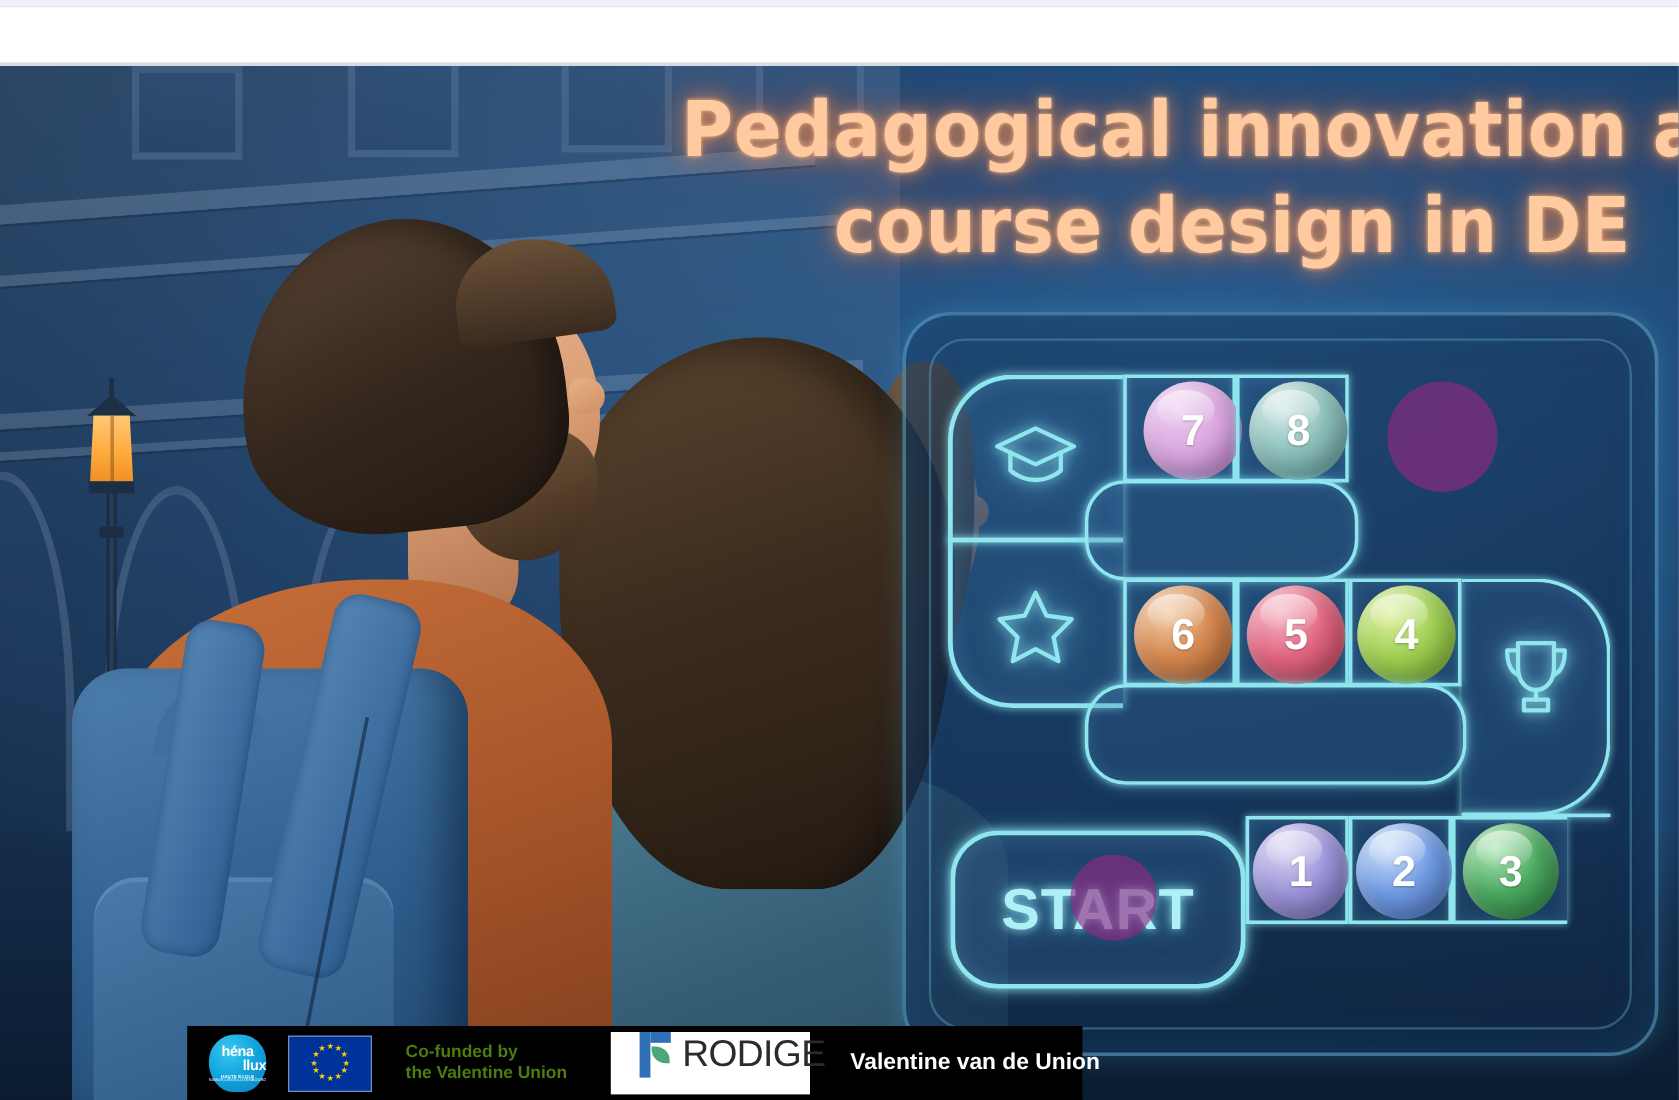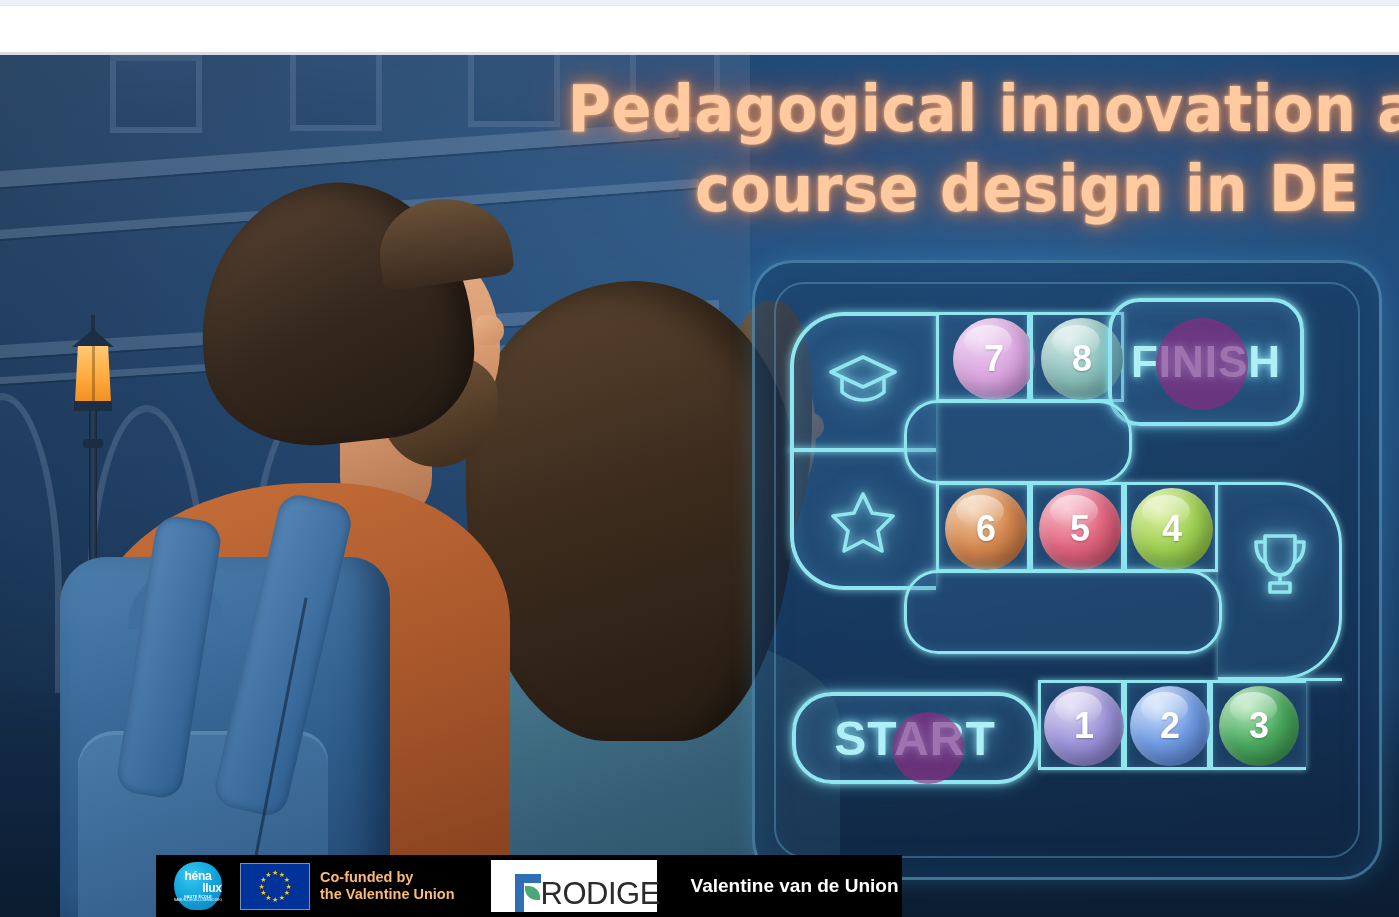--- a/index.html
+++ b/index.html
@@ -293,21 +293,21 @@
     border-right:none;
     border-radius:54px 0 0 54px;
     background: rgba(58,112,162,.28);
     box-shadow: 0 0 8px rgba(143,230,239,.8), inset 0 0 18px rgba(120,215,240,.20);
   }
   .cap-div {
     position:absolute; left:38px; top:188px; width:146px; height:4px;
   }
 
   .start-box {
-    position:absolute; left:40px; top:432px; width:246px; height:92px;
+    position:absolute; left:40px; top:432px; width:246px; height:132px;
     border-radius:40px;
   }
   .finish-box {
     position:absolute; left:356px; top:38px; width:196px; height:128px;
     border-radius:32px;
   }
 
   .label-text {
     position:absolute; inset:0;
     display:flex; align-items:center; justify-content:center;
@@ -388,28 +388,28 @@
     width:70px; height:47px; flex:none;
     background:#003399;
     border:1px solid #7d8fb8;
     position:relative;
   }
   .eu-star {
     position:absolute; width:6px; height:6px; color:#FFCC00; font-size:7px; line-height:6px;
     text-align:center;
   }
   .eu-text {
-    color:#fdba74; font-size:14.5px; font-weight:700; line-height:17px;
-    margin-left:10px; white-space:nowrap;
+    color:#4d7c0f; font-size:14.5px; font-weight:700; line-height:17px;
+    margin-left:28px; white-space:nowrap;
     font-family:"Liberation Sans", sans-serif;
   }
 
   .prodige {
     width:166px; height:52px; flex:none; background:#ffffff;
-    display:flex; align-items:flex-end; padding-left:24px; gap:0;
+    display:flex; align-items:flex-start; padding-left:24px; gap:10px;
   }
   .prodige .pmark { position:relative; width:26px; height:38px; flex:none; }
   .prodige .pmark .bar { position:absolute; left:0; top:0; width:9px; height:38px; background:#2f6fb5; }
   .prodige .pmark .top { position:absolute; left:9px; top:0; width:17px; height:9px; background:#2f6fb5; }
   .prodige .pmark .leaf {
     position:absolute; left:10px; top:12px; width:15px; height:14px;
     background:#4aa878; border-radius: 0 80% 0 80%;
   }
   .prodige .ptext {
     font-family:"Liberation Sans", sans-serif;
@@ -551,23 +551,20 @@
         </div>
       </div>
 
       <div class="cell" style="left:278px; top:52px; width:94px; height:90px;">
         <div class="sphere" style="left:8px; top:3px; width:82px; height:82px;
              background: radial-gradient(circle at 34% 26%, #d6ece8 0%, #8dc0bb 46%, #5e9490 100%);">
           <span>8</span>
         </div>
       </div>
 
-      <div class="finish-box neon-box">
-        <div class="label-text">FINISH</div>
-      </div>
       <div class="marker m-finish"></div>
 
       <div class="neon-thin" style="position:absolute; left:152px; top:140px; width:228px; height:84px; border-radius:34px;"></div>
 
       <div class="cell" style="left:184px; top:222px; width:94px; height:90px;">
         <div class="sphere" style="left:6px; top:3px; width:82px; height:82px;
              background: radial-gradient(circle at 34% 26%, #f2cfac 0%, #d4874f 48%, #a85f32 100%);">
           <span>6</span>
         </div>
       </div>

